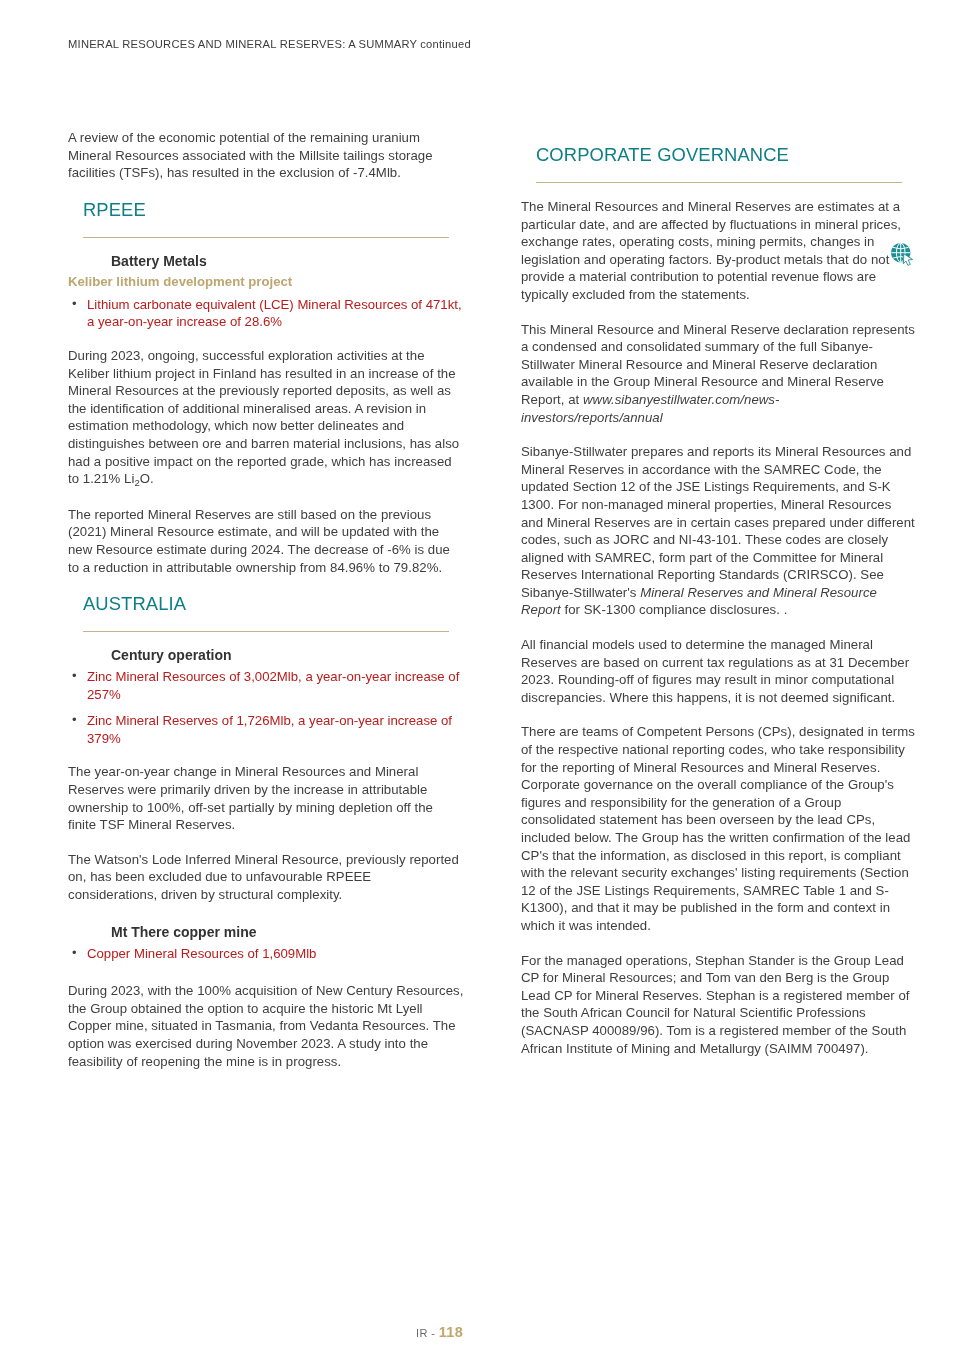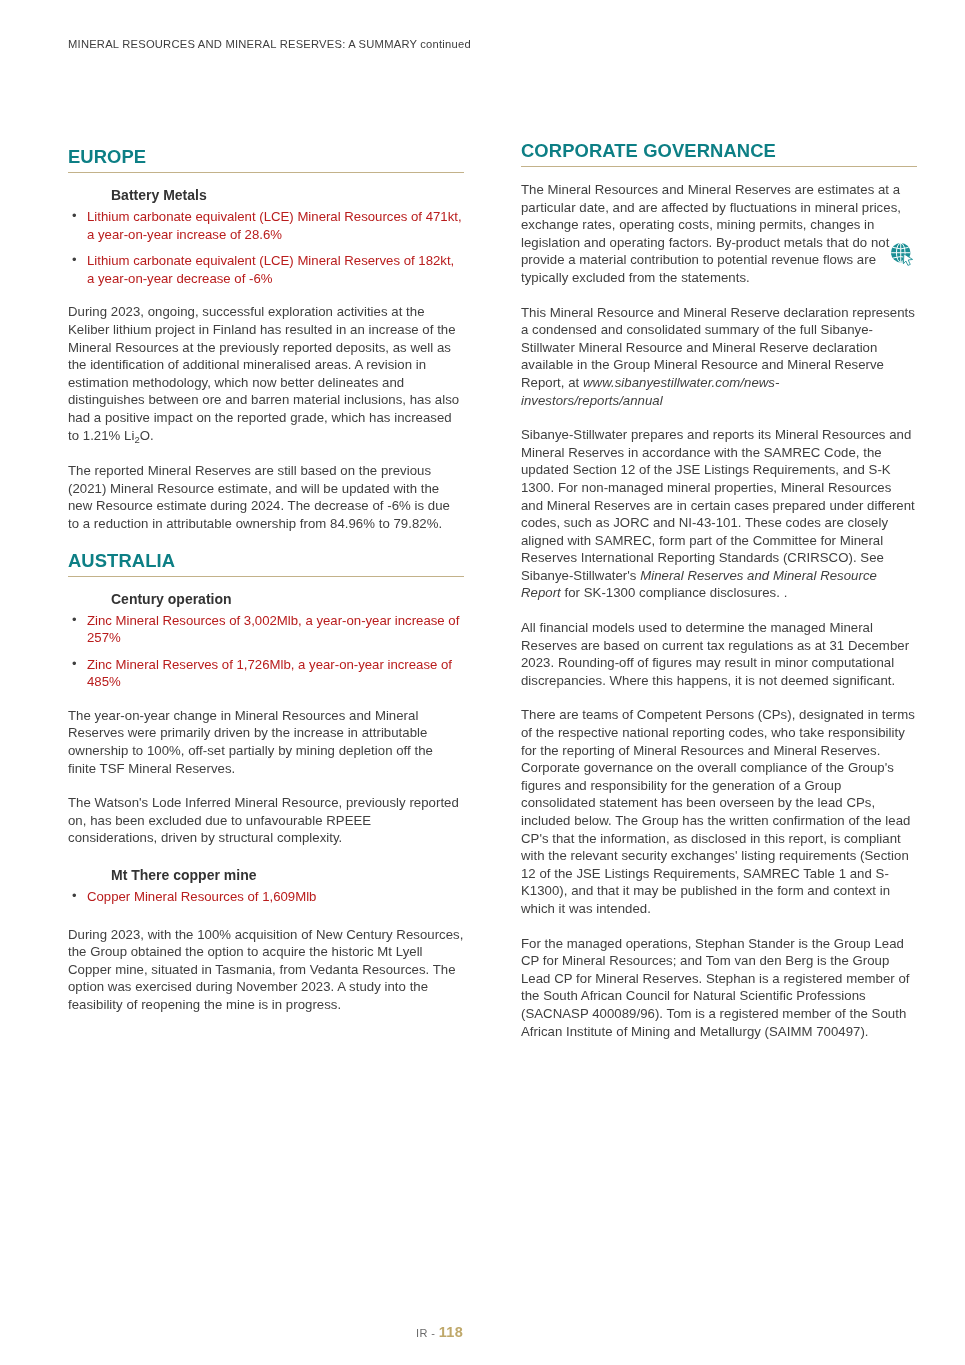--- a/index.html
+++ b/index.html
@@ -50,24 +50,24 @@
   p.body-text {
     margin: 0 0 17px 0;
     font-size: 13.2px;
     line-height: 17.6px;
     color: #3f3f3f;
     letter-spacing: 0.003em;
   }
   p.body-text:last-child { margin-bottom: 0; }
 
   h2.section-heading {
-    margin: 0;
-    padding: 0 0 4px 0;
+    margin: 15px;
+    padding: 0 0 16px 0;
     font-size: 18.4px;
-    font-weight: bold;
+    font-weight: normal;
     color: #0d7f85;
     letter-spacing: 0.005em;
     border-bottom: 1.6px solid #c3b28a;
   }
   .section-heading-wrap { margin: 17px 0 14px 0; }
   .section-heading-wrap.first { margin-top: 11px; }
 
   h3.sub-heading {
     margin: 0 0 5px 0;
     font-size: 14px;
@@ -145,46 +145,47 @@
 <body>
 
 <div class="page">
 
   <div class="running-header">MINERAL RESOURCES AND MINERAL RESERVES: A SUMMARY continued</div>
 
   <div class="columns">
 
     <div class="col">
 
+      <p class="body-text">A review of the economic potential of the remaining uranium Mineral Resources associated with the Millsite tailings storage facilities (TSFs), has resulted in the exclusion of -7.4Mlb.</p>
 
       <div class="section-heading-wrap">
-        <h2 class="section-heading">EUROPE</h2>
+        <h2 class="section-heading">RPEEE</h2>
       </div>
 
       <h3 class="sub-heading">Battery Metals</h3>
 
+      <h4 class="project-heading">Keliber lithium development project</h4>
 
       <ul class="bullets">
         <li>Lithium carbonate equivalent (LCE) Mineral Resources of 471kt, a year-on-year increase of 28.6%</li>
-        <li>Lithium carbonate equivalent (LCE) Mineral Reserves of 182kt, a year-on-year decrease of -6%</li>
       </ul>
 
       <p class="body-text"><span>During 2023, ongoing, successful exploration activities at the Keliber lithium project in Finland has resulted in an increase of the Mineral Resources at the previously reported deposits, as well as the identification of additional mineralised areas. A revision in estimation methodology, which now better delineates and distinguishes between ore and barren material inclusions, has also had a positive impact on the reported grade, which has increased to 1.21% Li</span><sub>2</sub><span>O.</span></p>
 
       <p class="body-text">The reported Mineral Reserves are still based on the previous (2021) Mineral Resource estimate, and will be updated with the new Resource estimate during 2024. The decrease of -6% is due to a reduction in attributable ownership from 84.96% to 79.82%.</p>
 
       <div class="section-heading-wrap">
         <h2 class="section-heading">AUSTRALIA</h2>
       </div>
 
       <h3 class="sub-heading">Century operation</h3>
 
       <ul class="bullets">
         <li>Zinc Mineral Resources of 3,002Mlb, a year-on-year increase of 257%</li>
-        <li>Zinc Mineral Reserves of 1,726Mlb, a year-on-year increase of 485%</li>
+        <li>Zinc Mineral Reserves of 1,726Mlb, a year-on-year increase of 379%</li>
       </ul>
 
       <p class="body-text">The year-on-year change in Mineral Resources and Mineral Reserves were primarily driven by the increase in attributable ownership to 100%, off-set partially by mining depletion off the finite TSF Mineral Reserves.</p>
 
       <p class="body-text">The Watson's Lode Inferred Mineral Resource, previously reported on, has been excluded due to unfavourable RPEEE considerations, driven by structural complexity.</p>
 
       <h3 class="sub-heading spaced">Mt There copper mine</h3>
 
       <ul class="bullets tight">
         <li>Copper Mineral Resources of 1,609Mlb</li>

